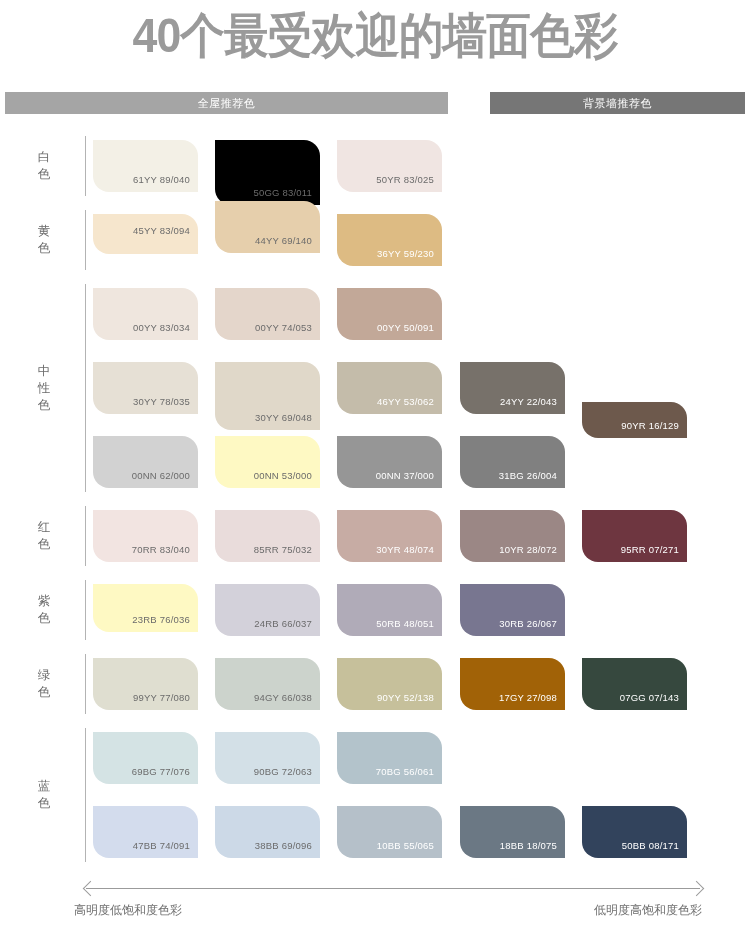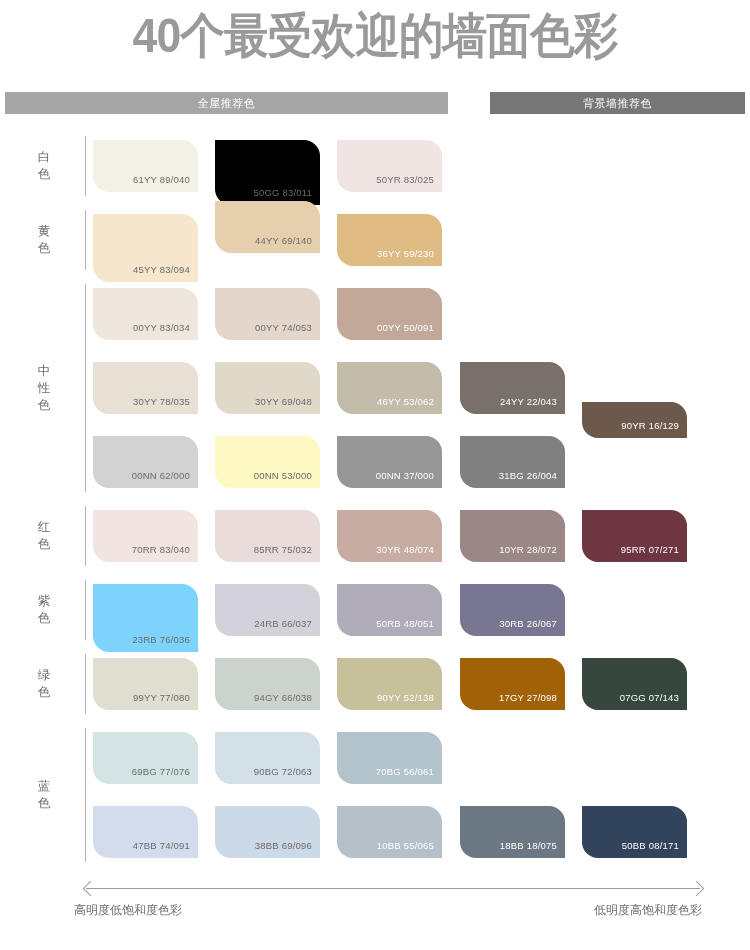--- a/index.html
+++ b/index.html
@@ -119,21 +119,21 @@
         <span class="code" style="color: rgb(107, 107, 107);">50GG 83/011</span>
       </div>
       <div class="swatch" style="left: 337px; top: 140px; width: 105px; height: 52px; background: rgb(240, 229, 226);">
         <span class="code" style="color: rgb(107, 107, 107);">50YR 83/025</span>
       </div>
       <div class="divider-line" style="top: 136px; height: 60px;"></div>
       <div class="grp-label" style="top: 149px;">
         <span>白</span>
         <span>色</span>
       </div>
-      <div class="swatch" style="left: 93px; top: 214px; width: 105px; height: 68px; background: rgb(246, 230, 205);">
+      <div class="swatch" style="left: 93px; top: 214px; width: 105px; height: 40px; background: rgb(246, 230, 205); align-items: center;">
         <span class="code" style="color: rgb(107, 107, 107);">45YY 83/094</span>
       </div>
       <div class="swatch" style="left: 215px; top: 201px; width: 105px; height: 52px; background: rgb(230, 207, 172);">
         <span class="code" style="color: rgb(107, 107, 107);">44YY 69/140</span>
       </div>
       <div class="swatch" style="left: 337px; top: 214px; width: 105px; height: 52px; background: rgb(221, 187, 131);">
         <span class="code" style="color: rgb(255, 255, 255);">36YY 59/230</span>
       </div>
       <div class="divider-line" style="top: 210px; height: 60px;"></div>
       <div class="grp-label" style="top: 223px;">
@@ -145,21 +145,21 @@
       </div>
       <div class="swatch" style="left: 215px; top: 288px; width: 105px; height: 52px; background: rgb(228, 214, 203);">
         <span class="code" style="color: rgb(107, 107, 107);">00YY 74/053</span>
       </div>
       <div class="swatch" style="left: 337px; top: 288px; width: 105px; height: 52px; background: rgb(194, 168, 152);">
         <span class="code" style="color: rgb(255, 255, 255);">00YY 50/091</span>
       </div>
       <div class="swatch" style="left: 93px; top: 362px; width: 105px; height: 52px; background: rgb(230, 224, 213);">
         <span class="code" style="color: rgb(107, 107, 107);">30YY 78/035</span>
       </div>
-      <div class="swatch" style="left: 215px; top: 362px; width: 105px; height: 52px; background: rgb(224, 216, 201);">
+      <div class="swatch" style="left: 215px; top: 362px; width: 105px; height: 68px; background: rgb(224, 216, 201);">
         <span class="code" style="color: rgb(107, 107, 107);">30YY 69/048</span>
       </div>
       <div class="swatch" style="left: 337px; top: 362px; width: 105px; height: 52px; background: rgb(196, 188, 170);">
         <span class="code" style="color: rgb(255, 255, 255);">46YY 53/062</span>
       </div>
       <div class="swatch" style="left: 460px; top: 362px; width: 105px; height: 52px; background: rgb(119, 113, 106);">
         <span class="code" style="color: rgb(255, 255, 255);">24YY 22/043</span>
       </div>
       <div class="swatch" style="left: 582px; top: 362px; width: 105px; height: 36px; background: rgb(109, 89, 76); margin-top: 40px;">
         <span class="code" style="color: rgb(255, 255, 255);">90YR 16/129</span>
@@ -195,21 +195,21 @@
         <span class="code" style="color: rgb(255, 255, 255);">10YR 28/072</span>
       </div>
       <div class="swatch" style="left: 582px; top: 510px; width: 105px; height: 52px; background: rgb(110, 54, 64);">
         <span class="code" style="color: rgb(255, 255, 255);">95RR 07/271</span>
       </div>
       <div class="divider-line" style="top: 506px; height: 60px;"></div>
       <div class="grp-label" style="top: 519px;">
         <span>红</span>
         <span>色</span>
       </div>
-      <div class="swatch" style="left: 93px; top: 584px; width: 105px; height: 68px; background: #7dd3fc;">
+      <div class="swatch" style="left: 93px; top: 584px; width: 105px; height: 48px; background: #fef9c3;">
         <span class="code" style="color: rgb(107, 107, 107);">23RB 76/036</span>
       </div>
       <div class="swatch" style="left: 215px; top: 584px; width: 105px; height: 52px; background: rgb(211, 209, 218);">
         <span class="code" style="color: rgb(107, 107, 107);">24RB 66/037</span>
       </div>
       <div class="swatch" style="left: 337px; top: 584px; width: 105px; height: 52px; background: rgb(176, 171, 184);">
         <span class="code" style="color: rgb(255, 255, 255);">50RB 48/051</span>
       </div>
       <div class="swatch" style="left: 460px; top: 584px; width: 105px; height: 52px; background: rgb(120, 118, 144);">
         <span class="code" style="color: rgb(255, 255, 255);">30RB 26/067</span>

